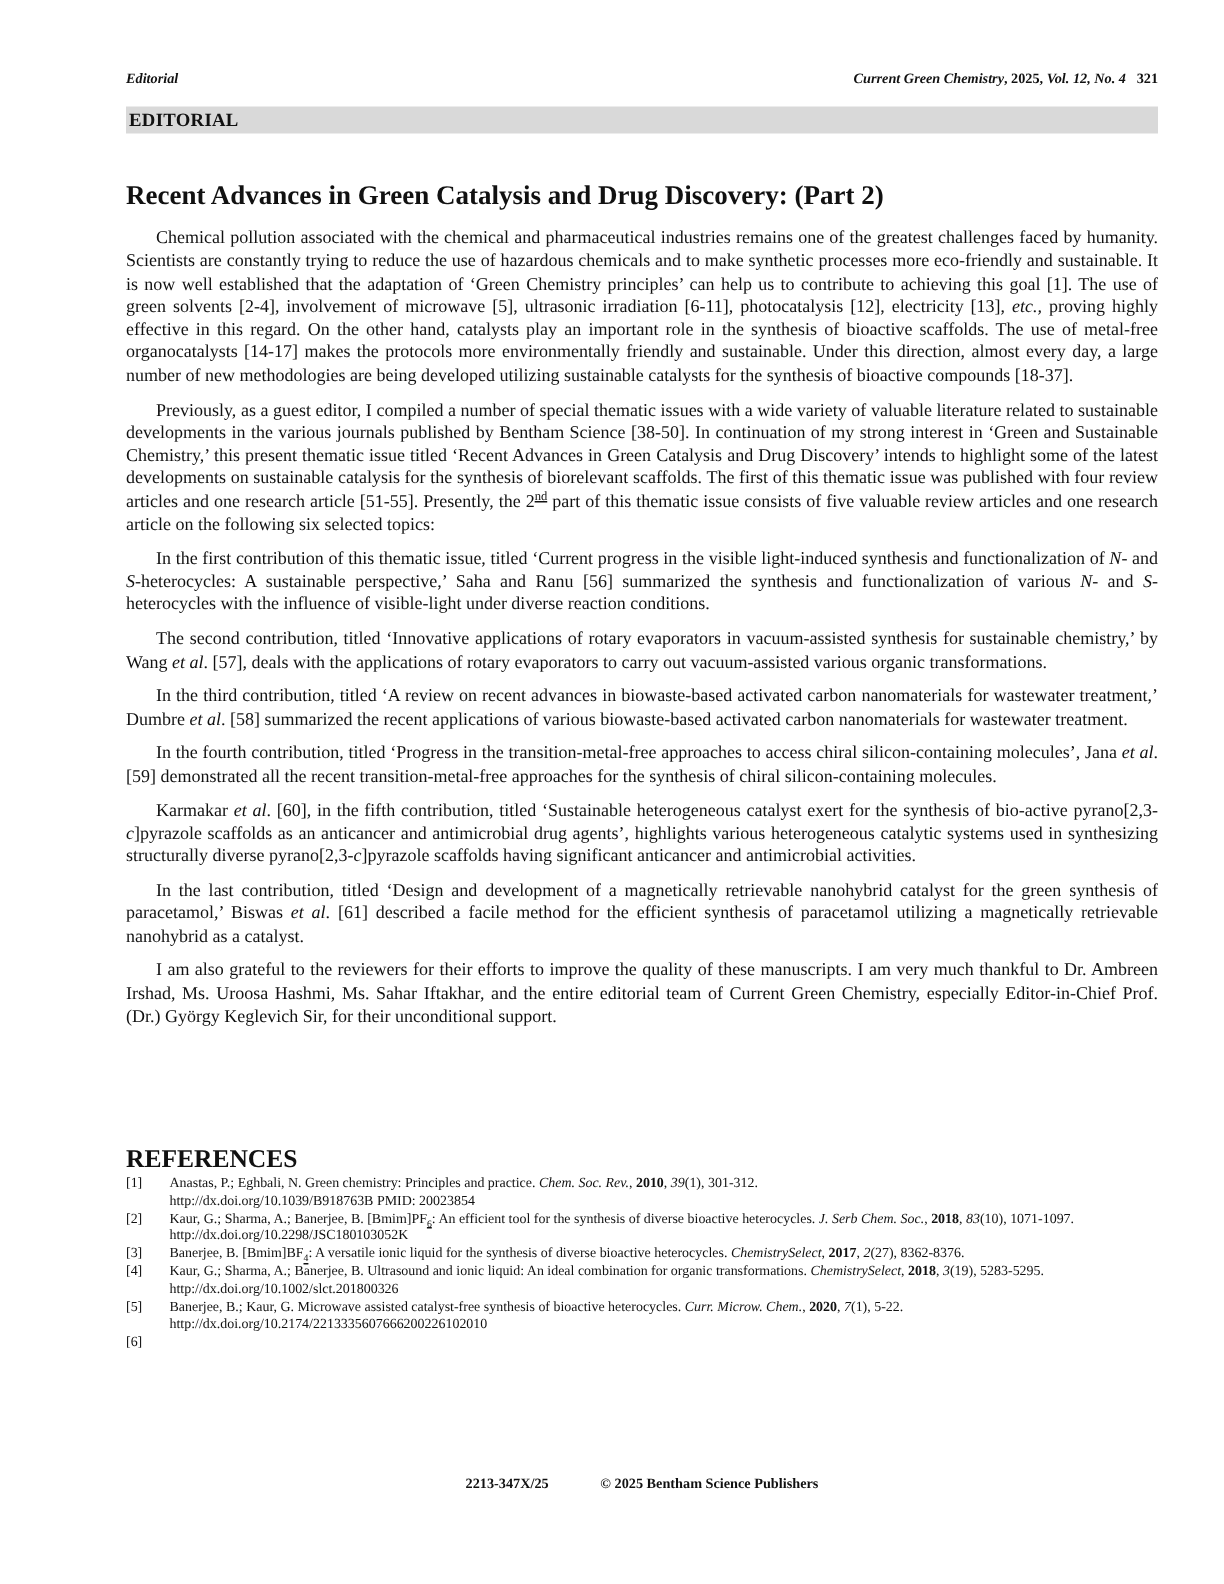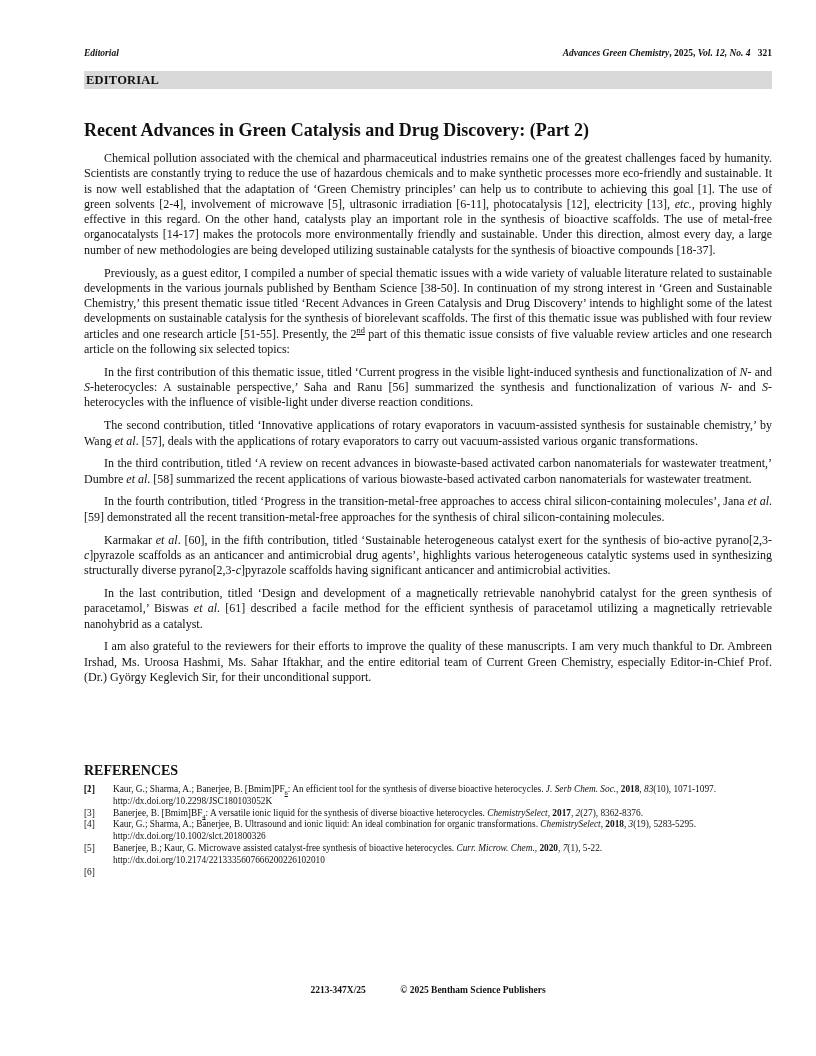--- a/index.html
+++ b/index.html
@@ -11,37 +11,37 @@
   .running-head .left { position: absolute; left: 0; font-style: italic; }
   .running-head .right { position: absolute; right: 0; }
   .running-head .right i { font-style: italic; }
   .section-bar { position: absolute; top: 71px; left: 0; width: 688px; height: 18px;
                  background: #d9d9d9; }
   .section-bar span { position: absolute; left: 2px; top: 2px; font-size: 12.5px; font-weight: bold; letter-spacing: 0.2px; }
   .title { position: absolute; top: 120px; left: 0; width: 688px; 
            font-size: 18px; font-weight: bold; }
   .body-text { position: absolute; top: 151px; left: 0; width: 688px; font-size: 12px; line-height: 15.3px; text-align: justify; }
   .body-text p { margin: 0 0 7.5px 0; text-indent: 20px; hyphens: manual; }
-  .refs-heading { position: absolute; top: 763px; left: 0; font-size: 14px; font-weight: bold; }
+  .refs-heading { position: absolute; top: 763px; left: 0; font-size: 17px; font-weight: bold; }
   .refs { position: absolute; top: 784px; left: 0; width: 688px; font-size: 9.3px; line-height: 11.8px; }
   .ref { position: relative; padding-left: 29px; text-align: justify; margin-bottom: 0; }
   .ref .num { position: absolute; left: 0; top: 0; }
   .ref .doi { display: block; text-align: left; }
   .footer { position: absolute; top: 985px; left: 0; width: 688px; text-align: center; font-size: 9.5px; font-weight: bold; }
   .footer span + span { margin-left: 32px; }
   sup, sub { font-size: 70%; line-height: 0; text-decoration: underline; }
 </style>
 </head>
 <body>
 
 <div class="page">
 
   <div class="running-head">
     <span class="left">Editorial</span>
-    <span class="right"><i>Advances Green Chemistry</i>, <span>2025</span>, <i>Vol. 12, No. 4</i>&nbsp;&nbsp;&nbsp;<span>321</span></span>
+    <span class="right"><i>Current Green Chemistry</i>, <span>2025</span>, <i>Vol. 12, No. 4</i>&nbsp;&nbsp;&nbsp;<span>321</span></span>
   </div>
 
   <div class="section-bar">
     <span>EDITORIAL</span>
   </div>
 
   <div class="title">Recent Advances in Green Catalysis and Drug Discovery: (Part 2)</div>
 
   <div class="body-text">
     <p>Chemical pollution associated with the chemical and pharmaceutical industries remains one of the greatest challenges faced by humanity. Scientists are constantly trying to reduce the use of hazardous chemicals and to make synthetic processes more eco-friendly and sustainable. It is now well established that the adaptation of ‘Green Chemistry principles’ can help us to con­tribute to achieving this goal [1]. The use of green solvents [2-4], involvement of microwave [5], ultrasonic irradiation [6-11], photocatalysis [12], electricity [13], <i>etc.,</i> proving highly effective in this regard. On the other hand, catalysts play an important role in the synthesis of bioactive scaffolds. The use of metal-free organocatalysts [14-17] makes the protocols more environ­mentally friendly and sustainable. Under this direction, almost every day, a large number of new methodologies are being de­veloped utilizing sustainable catalysts for the synthesis of bioactive compounds [18-37].</p>
@@ -51,21 +51,21 @@
     <p>In the third contribution, titled ‘A review on recent advances in biowaste-based activated carbon nanomaterials for wastewater treatment,’ Dumbre <i>et al</i>. [58] summarized the recent applications of various biowaste-based activated carbon na­nomaterials for wastewater treatment.</p>
     <p>In the fourth contribution, titled ‘Progress in the transition-metal-free approaches to access chiral silicon-containing mole­cules’, Jana <i>et al</i>. [59] demonstrated all the recent transition-metal-free approaches for the synthesis of chiral silicon-containing molecules.</p>
     <p>Karmakar <i>et al</i>. [60], in the fifth contribution, titled ‘Sustainable heterogeneous catalyst exert for the synthesis of bio-active pyrano[2,3-<i>c</i>]pyrazole scaffolds as an anticancer and antimicrobial drug agents’, highlights various heterogeneous catalytic systems used in synthesizing structurally diverse pyrano[2,3-<i>c</i>]pyrazole scaffolds having significant anticancer and antimicro­bial activities.</p>
     <p>In the last contribution, titled ‘Design and development of a magnetically retrievable nanohybrid catalyst for the green syn­thesis of paracetamol,’ Biswas <i>et al</i>. [61] described a facile method for the efficient synthesis of paracetamol utilizing a mag­netically retrievable nanohybrid as a catalyst.</p>
     <p>I am also grateful to the reviewers for their efforts to improve the quality of these manuscripts. I am very much thankful to Dr. Ambreen Irshad, Ms. Uroosa Hashmi, Ms. Sahar Iftakhar, and the entire editorial team of Current Green Chemistry, espe­cially Editor-in-Chief Prof. (Dr.) György Keglevich Sir, for their unconditional support.</p>
   </div>
 
   <div class="refs-heading">REFERENCES</div>
 
   <div class="refs" id="refs">
-      <div class="ref"><span class="num">[1]</span></div>
+      <div class="ref"><span class="num">[1]</span><span>Anastas, P.; Eghbali, N. Green chemistry: Principles and practice. <i>Chem. Soc. Rev.</i>, <b>2010</b>, <i>39</i>(1), 301-312.</span><span class="doi">http://dx.doi.org/10.1039/B918763B PMID: 20023854</span></div>
       <div class="ref"><span class="num">[2]</span><span>Kaur, G.; Sharma, A.; Banerjee, B. [Bmim]PF<sub>6</sub>: An efficient tool for the synthesis of diverse bioactive heterocycles. <i>J. Serb Chem. Soc.</i>, <b>2018</b>, <i>83</i>(10), 1071-1097.</span><span class="doi">http://dx.doi.org/10.2298/JSC180103052K</span></div>
       <div class="ref"><span class="num">[3]</span><span>Banerjee, B. [Bmim]BF<sub>4</sub>: A versatile ionic liquid for the synthesis of diverse bioactive heterocycles. <i>ChemistrySelect</i>, <b>2017</b>, <i>2</i>(27), 8362-8376.</span></div>
       <div class="ref"><span class="num">[4]</span><span>Kaur, G.; Sharma, A.; Banerjee, B. Ultrasound and ionic liquid: An ideal combination for organic transformations. <i>ChemistrySelect</i>, <b>2018</b>, <i>3</i>(19), 5283-5295.</span><span class="doi">http://dx.doi.org/10.1002/slct.201800326</span></div>
       <div class="ref"><span class="num">[5]</span><span>Banerjee, B.; Kaur, G. Microwave assisted catalyst-free synthesis of bioactive heterocycles. <i>Curr. Microw. Chem.</i>, <b>2020</b>, <i>7</i>(1), 5-22.</span><span class="doi">http://dx.doi.org/10.2174/2213335607666200226102010</span></div>
       <div class="ref"><span class="num">[6]</span></div>
     </div>
 
   <div class="footer">
     <span>2213-347X/25</span>
     <span>© 2025 Bentham Science Publishers</span>

